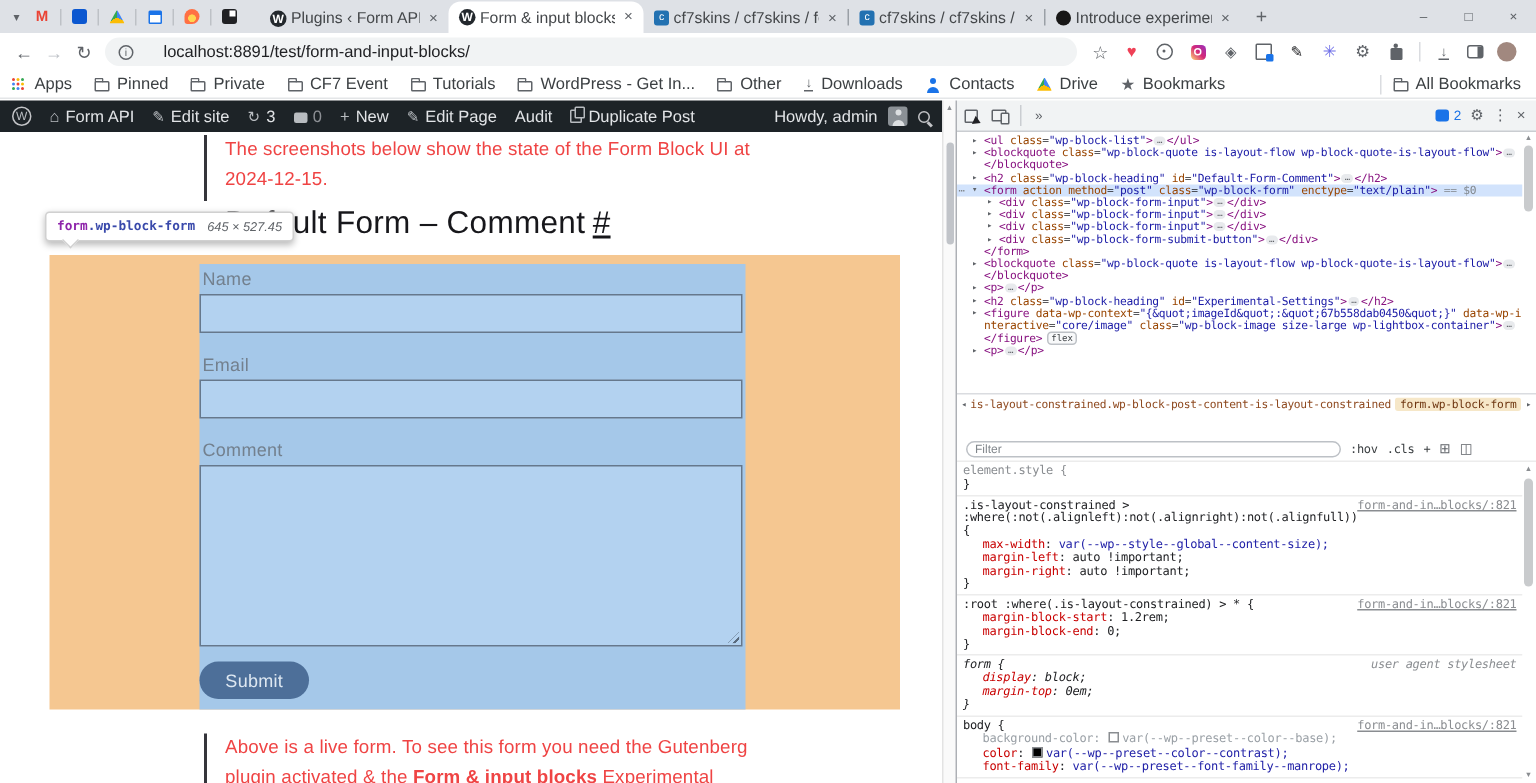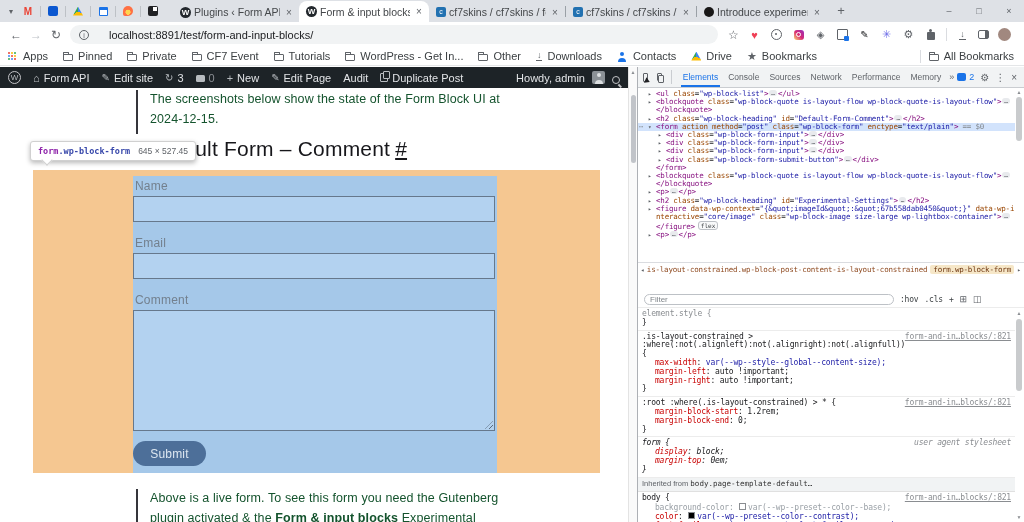--- a/index.html
+++ b/index.html
@@ -95,30 +95,30 @@
   .icon-wp-logo{width:13px;height:13px;border:1.2px solid #c3c4c7;border-radius:50%;color:#c3c4c7;
     font-size:8px;line-height:11px;text-align:center;box-sizing:border-box;}
   .icon-home{font-size:11px;}
   .icon-update{font-size:10px;}
   .icon-comment{width:9px;height:7px;background:#b8bcc0;border-radius:1.5px;position:relative;margin-top:1px;}
   .icon-comment::after{content:'';position:absolute;left:1.5px;bottom:-2.5px;border:2px solid transparent;border-top-color:#b8bcc0;border-left-width:1px;border-right-width:1px;}
   .icon-pencil{font-size:10px;}
   .icon-copy{width:8px;height:9px;border:1px solid #b8bcc0;border-radius:1px;position:relative;box-sizing:border-box;}
   .icon-copy::after{content:'';position:absolute;left:2px;top:-3px;width:7px;height:8px;border:1px solid #b8bcc0;border-radius:1px;box-sizing:border-box;background:#1d2327;}
   .dimcount{color:#8c8f94;}
-  #admin-right{margin-left:auto;display:flex;align-items:flex-end;gap:7px;}
+  #admin-right{margin-left:auto;display:flex;align-items:center;gap:7px;}
   .icon-adm-avatar{width:13px;height:13px;border-radius:2px;background:#8b9196;position:relative;overflow:hidden;}
   .icon-adm-avatar::before{content:'';position:absolute;top:2px;left:4.5px;width:4px;height:4px;border-radius:50%;background:#dcdfe1;}
   .icon-adm-avatar::after{content:'';position:absolute;bottom:-1px;left:2.5px;width:8px;height:5px;border-radius:4px 4px 0 0;background:#dcdfe1;}
   .icon-search{width:8px;height:8px;border:1.5px solid #c3c4c7;border-radius:50%;position:relative;box-sizing:border-box;}
   .icon-search::after{content:'';position:absolute;right:-3px;bottom:-3px;width:4px;height:1.5px;background:#c3c4c7;transform:rotate(45deg);}
 
   
   #pagearea{position:absolute;left:0;top:88px;width:628px;height:434px;background:#fff;overflow:hidden;}
-  .pgtext{color:#14532d;font-size:12.5px;line-height:20px;letter-spacing:.1px;font-weight:300;}
+  .pgtext{color:#ef4444;font-size:12.5px;line-height:20px;letter-spacing:.1px;font-weight:300;}
   #bq1{position:absolute;left:136px;top:2px;width:2px;height:44px;background:#35353b;}
   #intro{position:absolute;left:150px;top:1px;width:370px;}
   #pageheading{position:absolute;left:150px;top:49px;font-size:21px;color:#17171b;letter-spacing:.2px;white-space:nowrap;z-index:1;}
   #pageheading .anchor{text-decoration:underline;margin-left:5px;}
   #ov-orange{position:absolute;left:33px;top:82px;width:567px;height:303px;background:#f5c791;}
   #ov-blue{position:absolute;left:133px;top:88px;width:364px;height:297px;background:#a5c8e9;}
   .flabel{position:absolute;left:2px;font-size:12px;color:#73808e;letter-spacing:.2px;}
   .finput{position:absolute;left:0;width:362px;height:26px;background:#b3d2f0;border:1px solid #66788c;
     box-sizing:border-box;border-radius:0;padding:0 4px;font-size:12px;color:#2f3e4e;outline:none;}
   #ftextarea{position:absolute;left:0;top:134px;width:362px;height:121px;background:#b3d2f0;border:1px solid #66788c;
@@ -131,21 +131,21 @@
   #bq2{position:absolute;left:136px;top:401px;width:2px;height:33px;background:#35353b;}
   #outro{position:absolute;left:150px;top:400px;width:380px;}
   #outro .b{font-weight:bold;}
 
   
   #insp-tooltip{position:absolute;left:30px;top:53px;background:#fff;border:1px solid #d0d0d0;border-radius:3px;
     box-shadow:0 2px 5px rgba(0,0,0,.28);padding:4px 7px;display:flex;align-items:center;z-index:10;white-space:nowrap;}
   #insp-tooltip .sel{font-family:"DejaVu Sans Mono",monospace;font-size:8.5px;}
   #insp-tooltip .tag{color:#8e24aa;font-weight:bold;}
   #insp-tooltip .cls{color:#3949ab;font-weight:bold;}
-  #insp-tooltip .dims{font-size:8.5px;color:#5f6368;margin-left:8px;}
+  #insp-tooltip .dims{font-size:8.5px;color:#5f6368;margin-left:8px;font-style:italic;}
   #insp-tooltip::after{content:'';position:absolute;left:12px;bottom:-4px;width:7px;height:7px;background:#fff;
     border-right:1px solid #d0d0d0;border-bottom:1px solid #d0d0d0;transform:rotate(45deg);}
 
   
   #pagescroll{position:absolute;left:628px;top:67px;width:9px;height:455px;background:#fafafa;border-left:1px solid #e3e3e3;box-sizing:border-box;}
   #pagescroll .sbarrow{position:absolute;left:0;width:8px;text-align:center;font-size:5px;color:#8a8d91;}
   #ps-thumb{position:absolute;left:1.5px;top:28px;width:5px;height:68px;background:#c1c4c9;border-radius:3px;}
 
   
   #devtools{position:absolute;left:637px;top:67px;width:387px;height:455px;background:#fff;
@@ -493,28 +493,20 @@
   <div id="pagescroll">
     <span class="sbarrow" style="top:2px">▲</span>
     <div id="ps-thumb"></div>
   </div>
 
   <div id="devtools">
     <div id="dt-toolbar">
       <span class="icon-inspect"></span>
       <span class="icon-device"></span>
       <span class="dtsep"></span>
-      <div id="dt-tabs">
-          <span class="dttab active">Elements</span>
-          <span class="dttab">Console</span>
-          <span class="dttab">Sources</span>
-          <span class="dttab">Network</span>
-          <span class="dttab">Performance</span>
-          <span class="dttab">Memory</span>
-        </div>
       <span class="dtmore">»</span>
       <div id="dt-toolbar-right">
         <span class="icon-issues"></span>
         <span class="issuecount">2</span>
         <span class="dtic">⚙</span>
         <span class="dtic">⋮</span>
         <span class="dtic">×</span>
       </div>
     </div>
 
@@ -554,20 +546,19 @@
       <span class="ftool">+</span>
       <span class="fic">⊞</span>
       <span class="fic">◫</span>
     </div>
 
     <div id="dt-styles">
         <div class="rule"><span class="csssel seldim">element.style {</span><div>}</div></div>
         <div class="rule"><span class="src">form-and-in…blocks/:821</span><span class="csssel">.is-layout-constrained &gt; :where(:not(.alignleft):not(.alignright):not(.alignfull)) {</span><div class="prop"><span class="pname">max-width</span>: <span class="pval pvar">var(--wp--style--global--content-size);</span></div><div class="prop"><span class="pname">margin-left</span>: <span class="pval">auto !important;</span></div><div class="prop"><span class="pname">margin-right</span>: <span class="pval">auto !important;</span></div><div>}</div></div>
         <div class="rule"><span class="src">form-and-in…blocks/:821</span><span class="csssel">:root :where(.is-layout-constrained) &gt; * {</span><div class="prop"><span class="pname">margin-block-start</span>: <span class="pval">1.2rem;</span></div><div class="prop"><span class="pname">margin-block-end</span>: <span class="pval">0;</span></div><div>}</div></div>
         <div class="rule ua"><span class="src ua-src">user agent stylesheet</span><span class="csssel">form {</span><div class="prop"><span class="pname">display</span>: <span class="pval">block;</span></div><div class="prop"><span class="pname">margin-top</span>: <span class="pval">0em;</span></div><div>}</div></div>
-        <div class="inh">Inherited from <span class="tgt">body.page-template-default…</span></div>
         <div class="rule"><span class="src">form-and-in…blocks/:821</span><span class="csssel">body {</span><div class="prop dim"><span class="pname">background-color</span>: <span class="swatch" style="background: rgb(255, 255, 255);"></span><span class="pval pvar">var(--wp--preset--color--base);</span></div><div class="prop"><span class="pname">color</span>: <span class="swatch" style="background: rgb(0, 0, 0);"></span><span class="pval pvar">var(--wp--preset--color--contrast);</span></div><div class="prop"><span class="pname">font-family</span>: <span class="pval pvar">var(--wp--preset--font-family--manrope);</span></div></div>
       </div>
     <span id="styles-scroll-up">▲</span>
     <div id="styles-thumb"></div>
     <span id="styles-scroll-dn">▼</span>
   </div>
 </div>
 
 </body></html>

